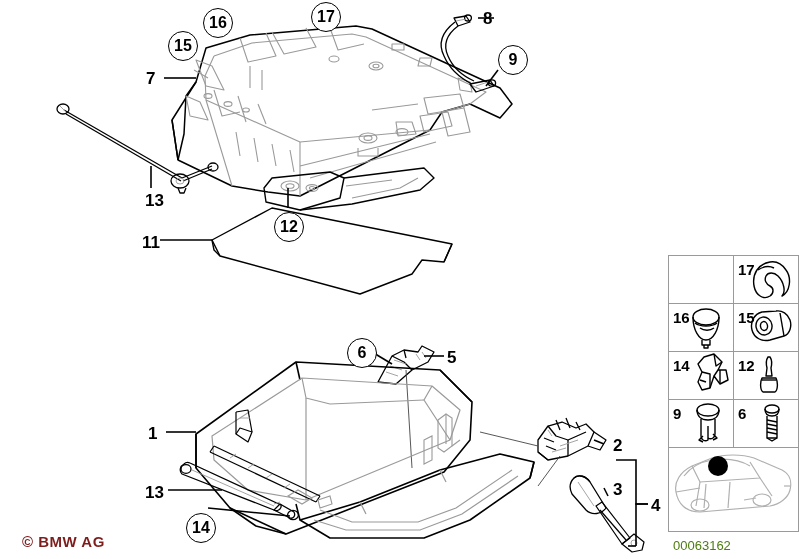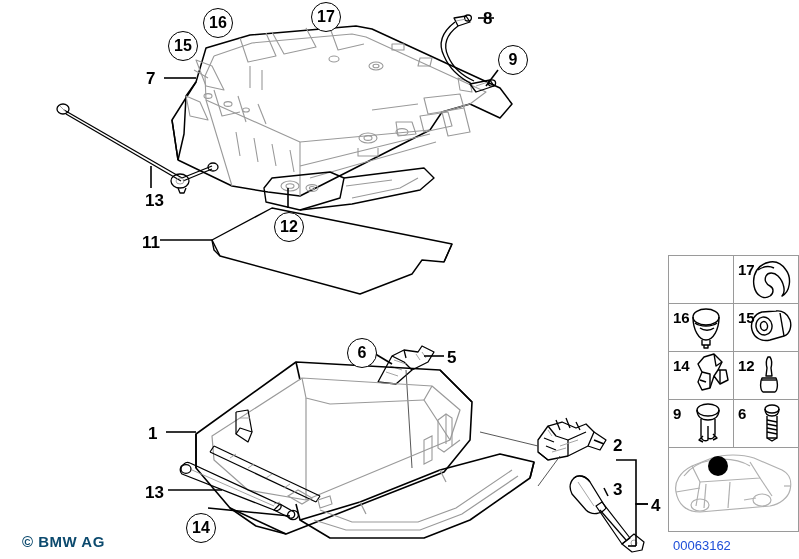--- a/index.html
+++ b/index.html
@@ -55,29 +55,29 @@
     line-height: 1;
   }
   #copyright {
     position: absolute;
     left: 22px;
     top: 533px;
     font-family: "Liberation Sans", sans-serif;
     font-weight: bold;
     font-size: 15px;
     letter-spacing: 0.5px;
-    color: #0c4a6e;
+    color: #7f1d1d;
   }
   #diagram-id {
     position: absolute;
     left: 673px;
     top: 538px;
     font-family: "Liberation Sans", sans-serif;
     font-size: 13px;
-    color: #1d4ed8;
+    color: #4d7c0f;
   }
 </style>
 </head>
 <body>
 
 <div id="sheet">
 
   <svg id="art" viewBox="0 0 799 559">
     <defs>
       <g id="dummy"></g>

